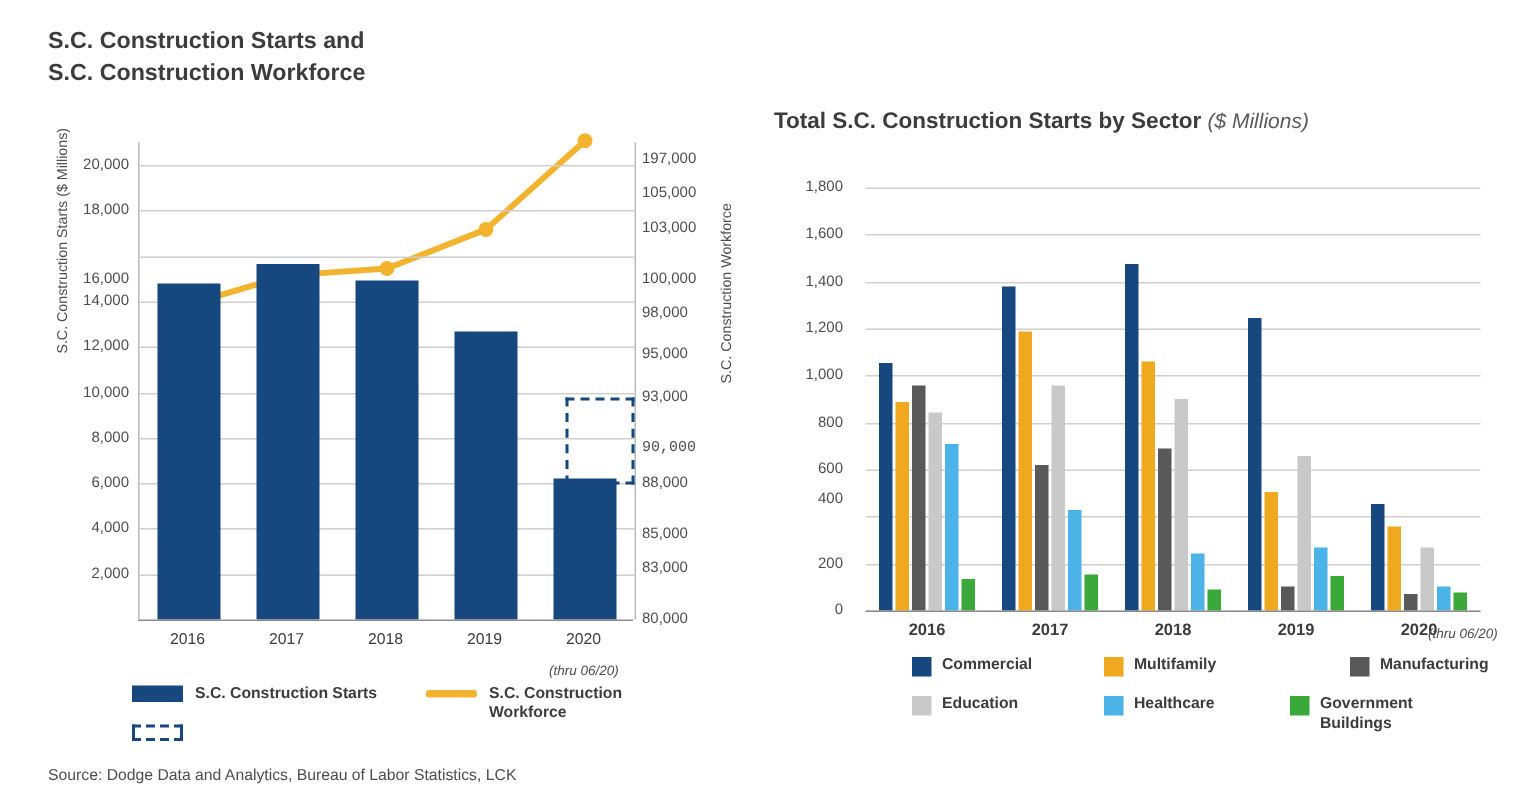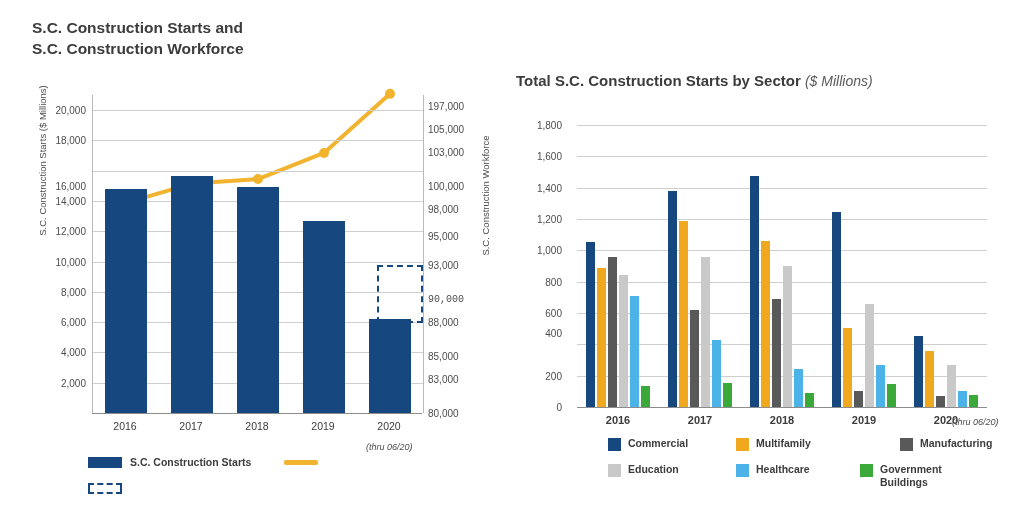--- a/index.html
+++ b/index.html
@@ -283,26 +283,31 @@
 
   <div id="thru-note-left">(thru 06/20)</div>
 
   <div id="left-legend">
     <div class="lg-row" style="left:0; top:0;">
       <span class="lg-swatch-bar"></span>
       <span class="lg-text">S.C. Construction Starts</span>
     </div>
     <div class="lg-row" style="left:196px; top:0;">
       <span class="lg-swatch-line"></span>
+      <span class="lg-text">
+        <span>S.C. Construction</span><br>
+        <span>Workforce</span>
+      </span>
     </div>
     <div class="lg-row" style="left:0; top:26px;">
       <span class="lg-swatch-dash"></span>
     </div>
   </div>
 
+  <div class="source" id="source-left">Source: Dodge Data and Analytics, Bureau of Labor Statistics, LCK</div>
 </div>
 
 <div id="right-panel">
 
   <div id="right-title">
     <span>Total S.C. Construction Starts by Sector</span>
     <span class="sub">($ Millions)</span>
   </div>
 
   <div id="right-ticklabels">

